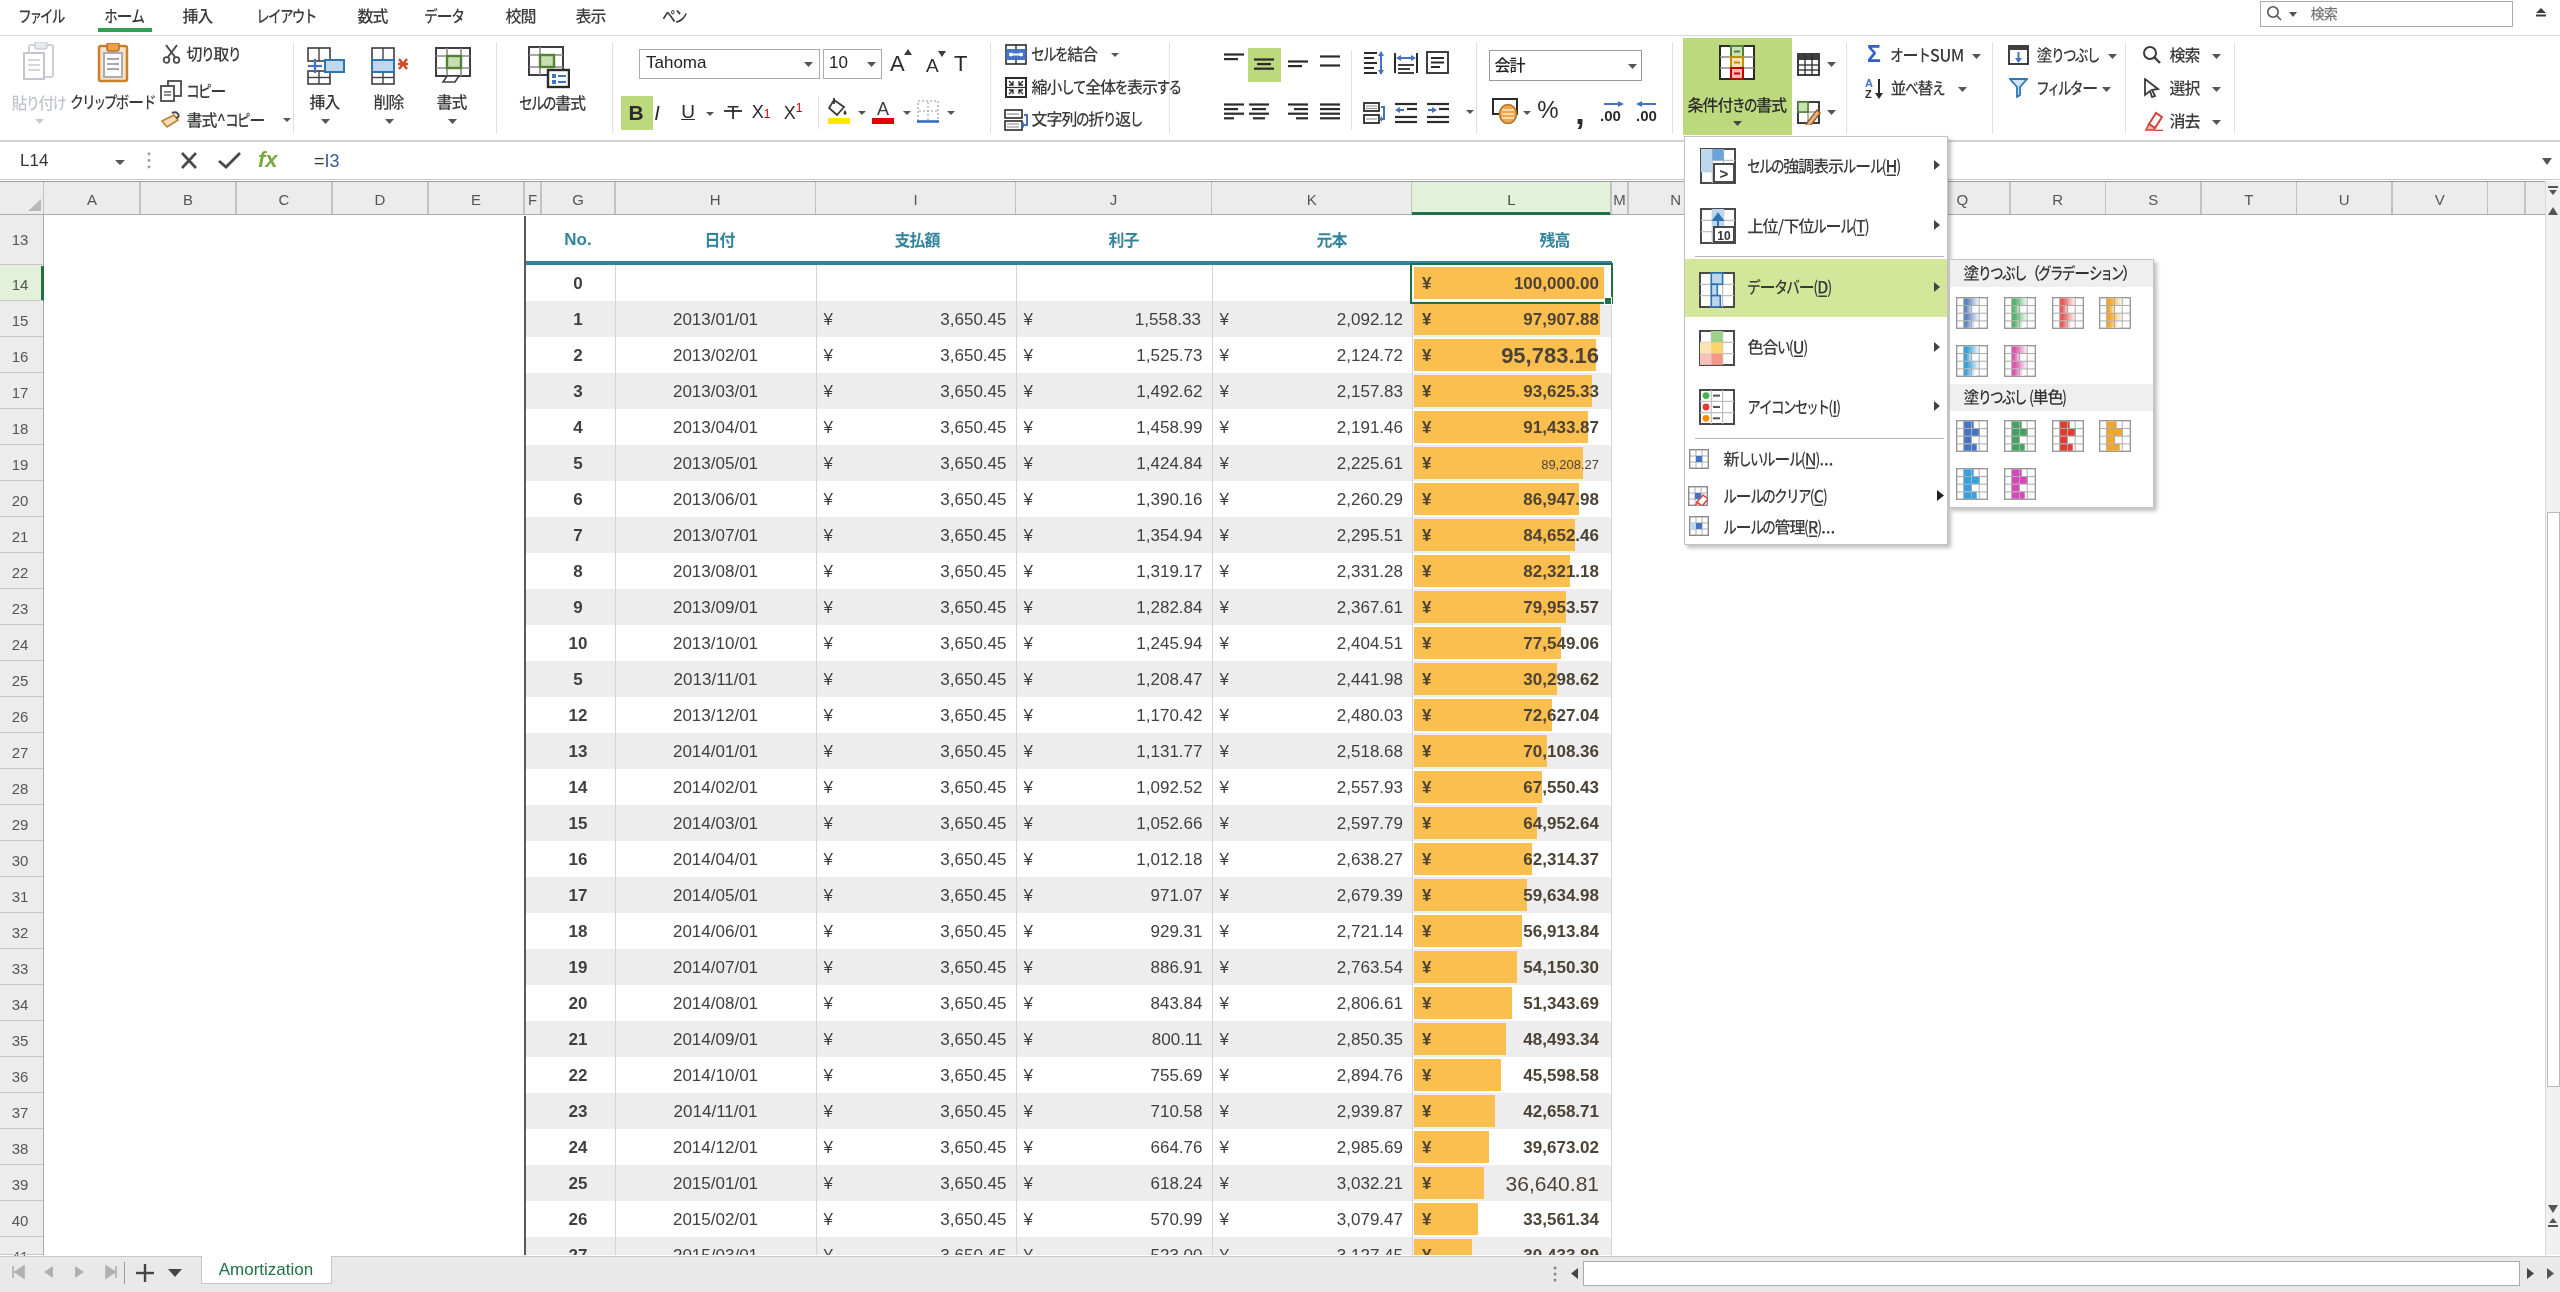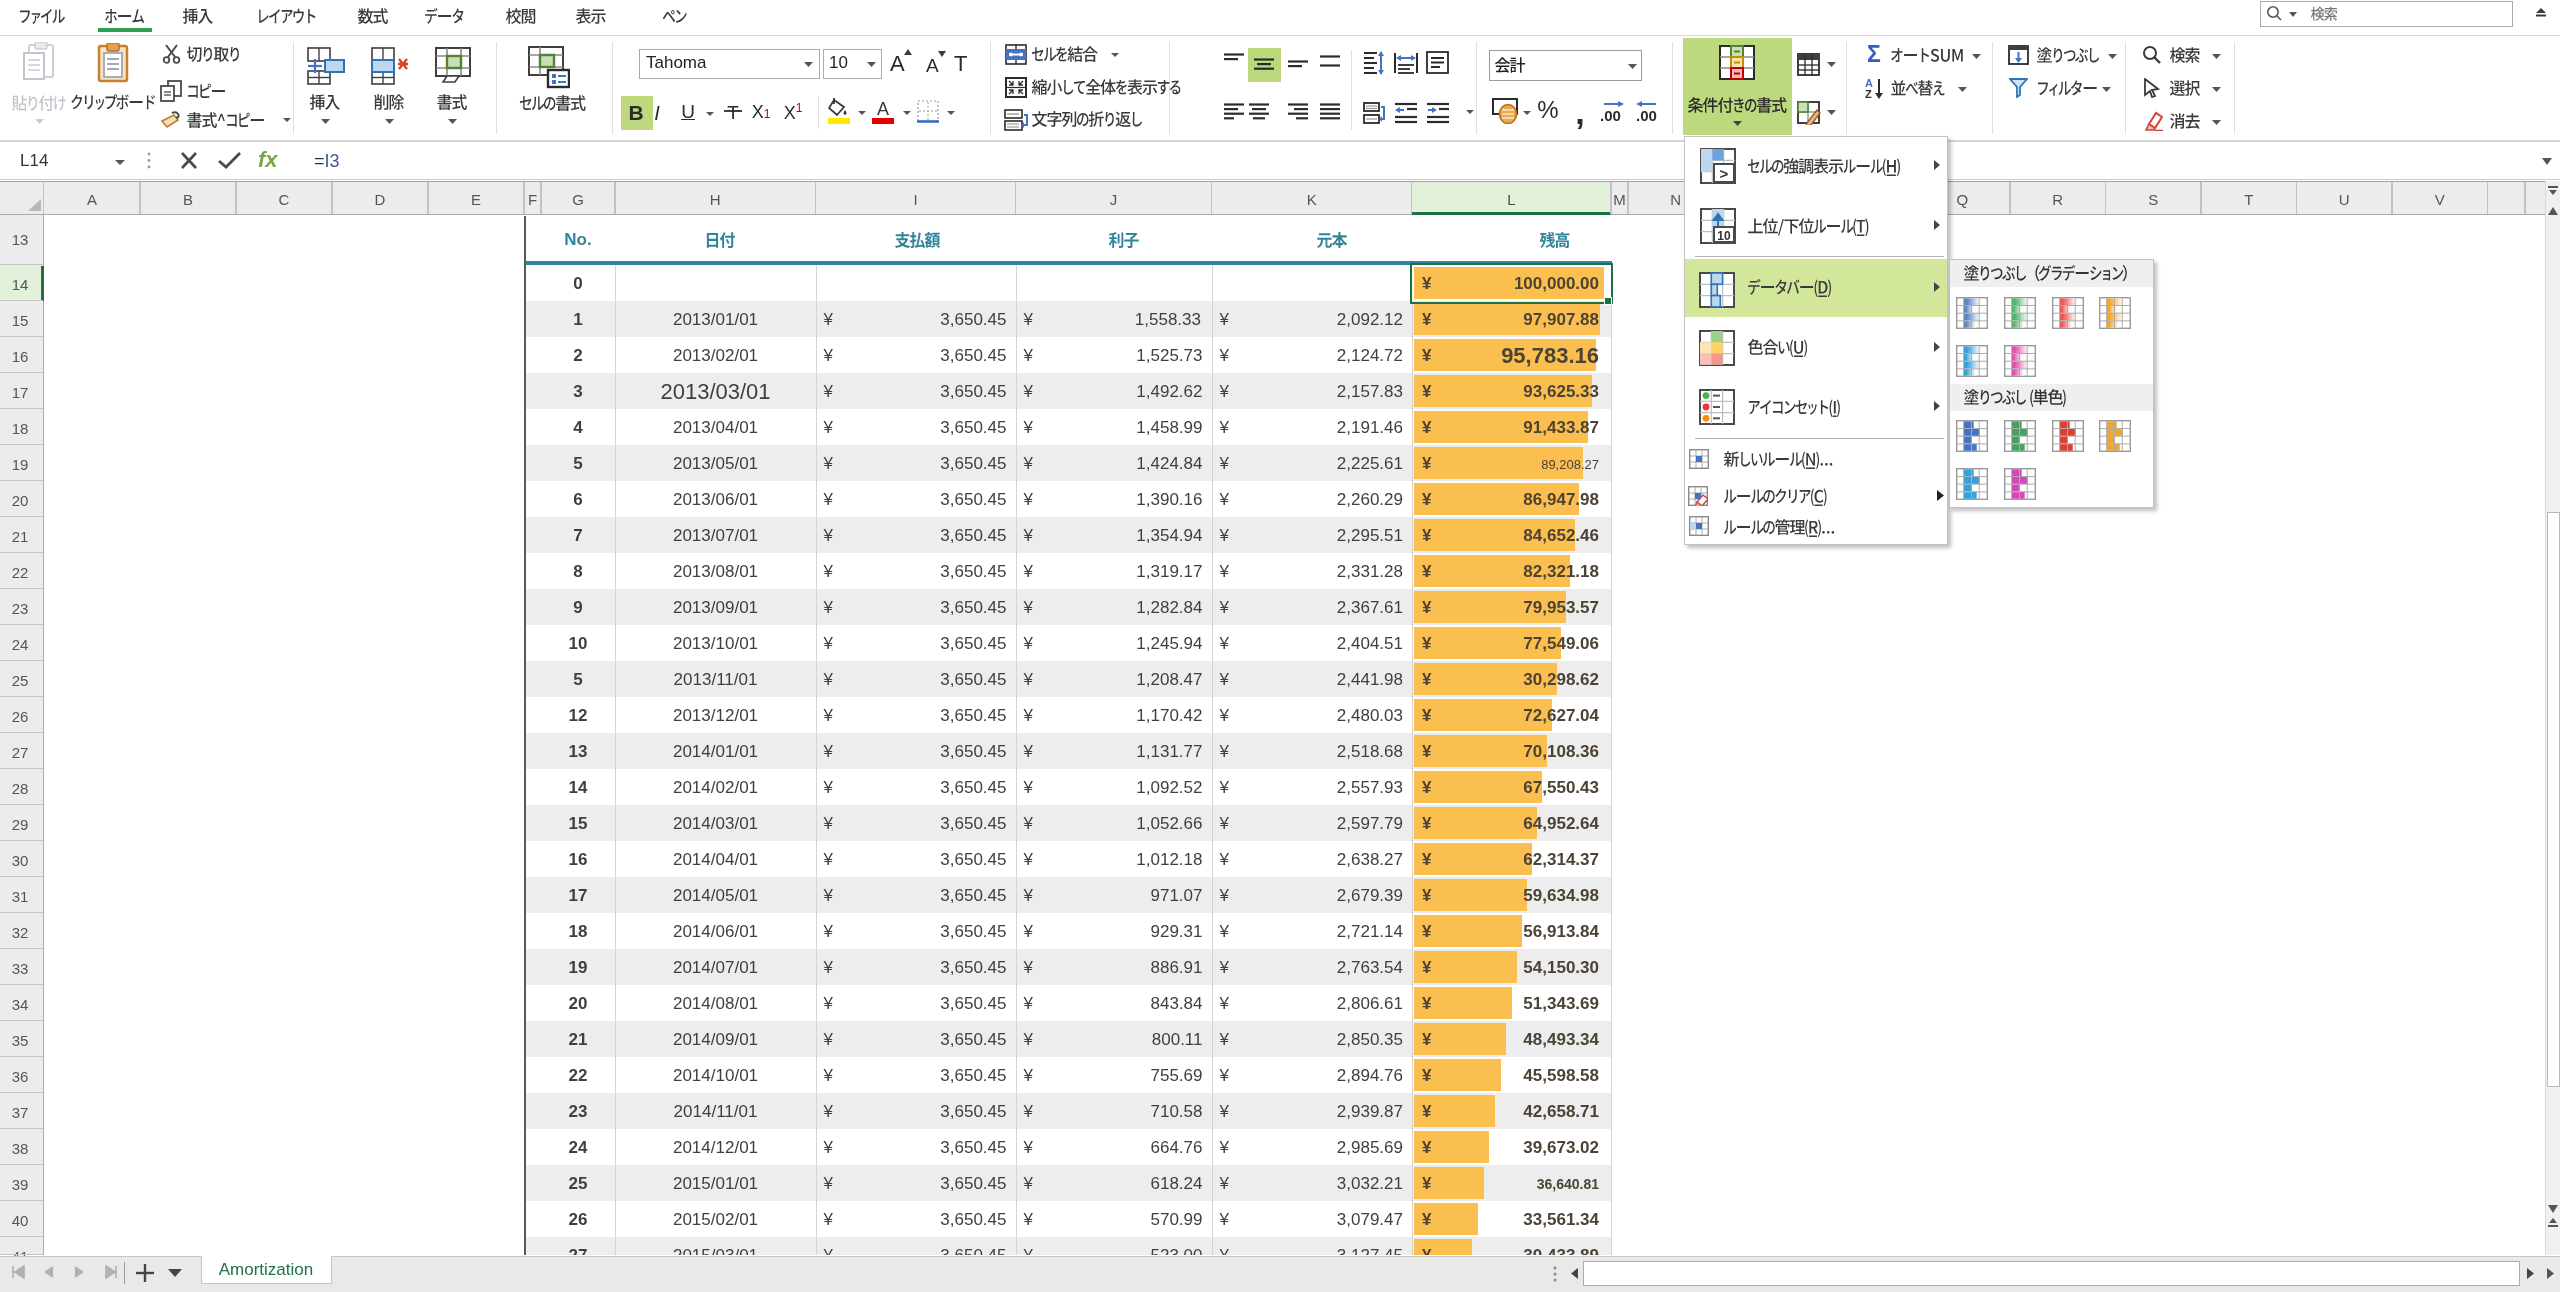--- a/index.html
+++ b/index.html
@@ -683,21 +683,21 @@
     <div style="position:absolute;top:355.5px;left:1006.5px;transform:translate(-100%,-50%);font-size:17px;color:#3f3f3f;font-weight:normal;white-space:nowrap;">3,650.45</div>
     <div style="position:absolute;top:355.5px;left:1023.5px;transform:translate(0,-50%);font-size:17px;color:#3f3f3f;font-weight:normal;white-space:nowrap;">¥</div>
     <div style="position:absolute;top:355.5px;left:1202.5px;transform:translate(-100%,-50%);font-size:17px;color:#3f3f3f;font-weight:normal;white-space:nowrap;">1,525.73</div>
     <div style="position:absolute;top:355.5px;left:1219.5px;transform:translate(0,-50%);font-size:17px;color:#3f3f3f;font-weight:normal;white-space:nowrap;">¥</div>
     <div style="position:absolute;top:355.5px;left:1403px;transform:translate(-100%,-50%);font-size:17px;color:#3f3f3f;font-weight:normal;white-space:nowrap;">2,124.72</div>
     <div style="position:absolute;left:1414px;top:339px;width:181.98800400000002px;height:32px;background:#fbbf4f;"></div>
     <div style="position:absolute;top:355.5px;left:1422px;transform:translate(0,-50%);font-size:17px;color:#4c4336;font-weight:bold;white-space:nowrap;">¥</div>
     <div style="position:absolute;top:355.5px;left:1599px;transform:translate(-100%,-50%);font-size:22px;color:#4c4336;font-weight:bold;white-space:nowrap;">95,783.16</div>
     <div style="position:absolute;left:525.5px;top:373px;width:1085.5px;height:36px;background:#ededed;"></div>
     <div style="position:absolute;top:391.5px;left:578px;transform:translate(-50%,-50%);font-size:17px;color:#3f3f3f;font-weight:bold;white-space:nowrap;">3</div>
-    <div style="position:absolute;top:391.5px;left:715.5px;transform:translate(-50%,-50%);font-size:22px;color:#3f3f3f;font-weight:normal;white-space:nowrap;">2013/03/01</div>
+    <div style="position:absolute;top:391.5px;left:715.5px;transform:translate(-50%,-50%);font-size:17px;color:#3f3f3f;font-weight:normal;white-space:nowrap;">2013/03/01</div>
     <div style="position:absolute;top:391.5px;left:823.5px;transform:translate(0,-50%);font-size:17px;color:#3f3f3f;font-weight:normal;white-space:nowrap;">¥</div>
     <div style="position:absolute;top:391.5px;left:1006.5px;transform:translate(-100%,-50%);font-size:17px;color:#3f3f3f;font-weight:normal;white-space:nowrap;">3,650.45</div>
     <div style="position:absolute;top:391.5px;left:1023.5px;transform:translate(0,-50%);font-size:17px;color:#3f3f3f;font-weight:normal;white-space:nowrap;">¥</div>
     <div style="position:absolute;top:391.5px;left:1202.5px;transform:translate(-100%,-50%);font-size:17px;color:#3f3f3f;font-weight:normal;white-space:nowrap;">1,492.62</div>
     <div style="position:absolute;top:391.5px;left:1219.5px;transform:translate(0,-50%);font-size:17px;color:#3f3f3f;font-weight:normal;white-space:nowrap;">¥</div>
     <div style="position:absolute;top:391.5px;left:1403px;transform:translate(-100%,-50%);font-size:17px;color:#3f3f3f;font-weight:normal;white-space:nowrap;">2,157.83</div>
     <div style="position:absolute;left:1414px;top:375px;width:177.888127px;height:32px;background:#fbbf4f;"></div>
     <div style="position:absolute;top:391.5px;left:1422px;transform:translate(0,-50%);font-size:17px;color:#4c4336;font-weight:bold;white-space:nowrap;">¥</div>
     <div style="position:absolute;top:391.5px;left:1599px;transform:translate(-100%,-50%);font-size:17px;color:#4c4336;font-weight:bold;white-space:nowrap;">93,625.33</div>
     <div style="position:absolute;top:427.5px;left:578px;transform:translate(-50%,-50%);font-size:17px;color:#3f3f3f;font-weight:bold;white-space:nowrap;">4</div>
@@ -945,21 +945,21 @@
     <div style="position:absolute;top:1183.5px;left:578px;transform:translate(-50%,-50%);font-size:17px;color:#3f3f3f;font-weight:bold;white-space:nowrap;">25</div>
     <div style="position:absolute;top:1183.5px;left:715.5px;transform:translate(-50%,-50%);font-size:17px;color:#3f3f3f;font-weight:normal;white-space:nowrap;">2015/01/01</div>
     <div style="position:absolute;top:1183.5px;left:823.5px;transform:translate(0,-50%);font-size:17px;color:#3f3f3f;font-weight:normal;white-space:nowrap;">¥</div>
     <div style="position:absolute;top:1183.5px;left:1006.5px;transform:translate(-100%,-50%);font-size:17px;color:#3f3f3f;font-weight:normal;white-space:nowrap;">3,650.45</div>
     <div style="position:absolute;top:1183.5px;left:1023.5px;transform:translate(0,-50%);font-size:17px;color:#3f3f3f;font-weight:normal;white-space:nowrap;">¥</div>
     <div style="position:absolute;top:1183.5px;left:1202.5px;transform:translate(-100%,-50%);font-size:17px;color:#3f3f3f;font-weight:normal;white-space:nowrap;">618.24</div>
     <div style="position:absolute;top:1183.5px;left:1219.5px;transform:translate(0,-50%);font-size:17px;color:#3f3f3f;font-weight:normal;white-space:nowrap;">¥</div>
     <div style="position:absolute;top:1183.5px;left:1403px;transform:translate(-100%,-50%);font-size:17px;color:#3f3f3f;font-weight:normal;white-space:nowrap;">3,032.21</div>
     <div style="position:absolute;left:1414px;top:1167px;width:69.617539px;height:32px;background:#fbbf4f;"></div>
     <div style="position:absolute;top:1183.5px;left:1422px;transform:translate(0,-50%);font-size:17px;color:#4c4336;font-weight:bold;white-space:nowrap;">¥</div>
-    <div style="position:absolute;top:1183.5px;left:1599px;transform:translate(-100%,-50%);font-size:14px;color:#4c4336;font-weight:bold;white-space:nowrap;">36,640.81</div>
+    <div style="position:absolute;top:1183.5px;left:1599px;transform:translate(-100%,-50%);font-size:21px;color:#4c4336;font-weight:normal;white-space:nowrap;">36,640.81</div>
     <div style="position:absolute;top:1219.5px;left:578px;transform:translate(-50%,-50%);font-size:17px;color:#3f3f3f;font-weight:bold;white-space:nowrap;">26</div>
     <div style="position:absolute;top:1219.5px;left:715.5px;transform:translate(-50%,-50%);font-size:17px;color:#3f3f3f;font-weight:normal;white-space:nowrap;">2015/02/01</div>
     <div style="position:absolute;top:1219.5px;left:823.5px;transform:translate(0,-50%);font-size:17px;color:#3f3f3f;font-weight:normal;white-space:nowrap;">¥</div>
     <div style="position:absolute;top:1219.5px;left:1006.5px;transform:translate(-100%,-50%);font-size:17px;color:#3f3f3f;font-weight:normal;white-space:nowrap;">3,650.45</div>
     <div style="position:absolute;top:1219.5px;left:1023.5px;transform:translate(0,-50%);font-size:17px;color:#3f3f3f;font-weight:normal;white-space:nowrap;">¥</div>
     <div style="position:absolute;top:1219.5px;left:1202.5px;transform:translate(-100%,-50%);font-size:17px;color:#3f3f3f;font-weight:normal;white-space:nowrap;">570.99</div>
     <div style="position:absolute;top:1219.5px;left:1219.5px;transform:translate(0,-50%);font-size:17px;color:#3f3f3f;font-weight:normal;white-space:nowrap;">¥</div>
     <div style="position:absolute;top:1219.5px;left:1403px;transform:translate(-100%,-50%);font-size:17px;color:#3f3f3f;font-weight:normal;white-space:nowrap;">3,079.47</div>
     <div style="position:absolute;left:1414px;top:1203px;width:63.766546px;height:32px;background:#fbbf4f;"></div>
     <div style="position:absolute;top:1219.5px;left:1422px;transform:translate(0,-50%);font-size:17px;color:#4c4336;font-weight:bold;white-space:nowrap;">¥</div>

